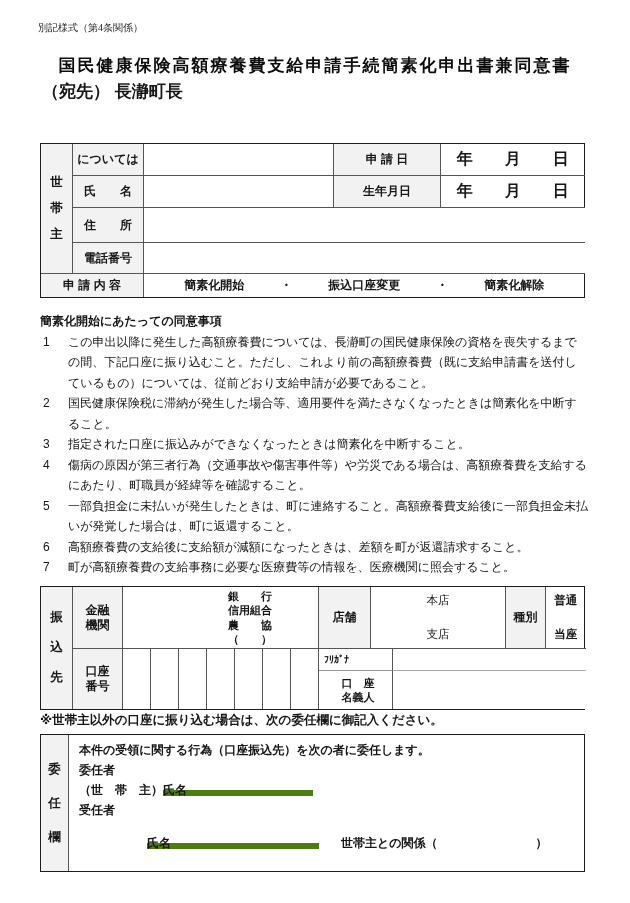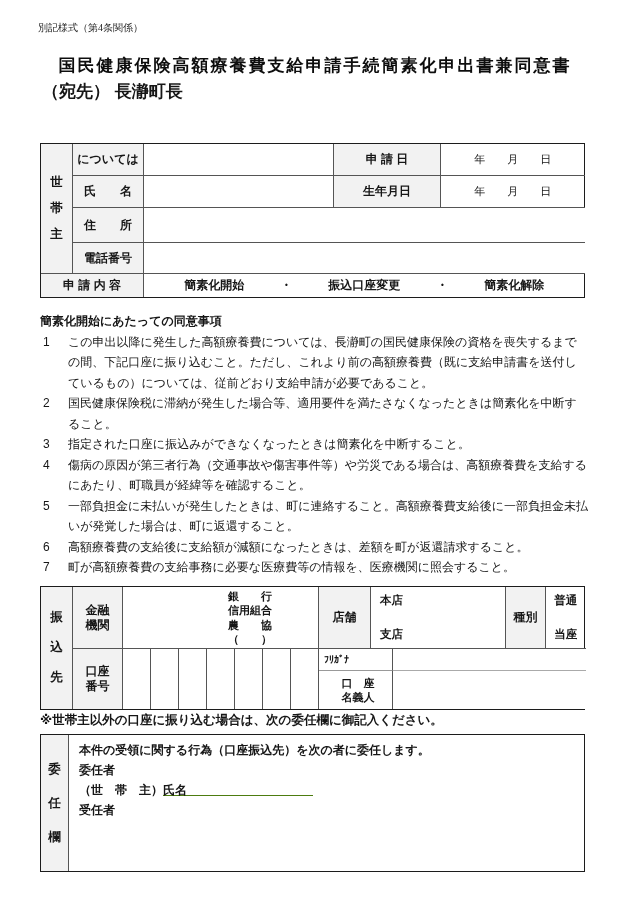--- a/index.html
+++ b/index.html
@@ -27,58 +27,58 @@
   .cell.er { border-right:none; }
   .cell.eb { border-bottom:none; }
   .lab { background:#f2f2f2; font-size:12px; font-weight:600; white-space:pre; }
   .blank { background:#fff; }
   .vstack { display:flex; flex-direction:column; align-items:center; justify-content:center; font-size:12.5px; font-weight:600; }
 
   
   .t1 { top:143px; height:155px; display:grid;
         grid-template-columns:32px 71px 190px 107px 143.5px;
         grid-template-rows:32px 32px 35px 31px 22.5px; }
-  .t1 .date { font-size:11px; font-weight:400; white-space:pre; }
+  .t1 .date { font-size:16px; font-weight:700; white-space:pre; }
   .t1 .opts { font-size:12px; font-weight:600; white-space:pre; }
 
   
   .consent { position:absolute; left:40px; top:311px; width:548px; font-size:12px; line-height:20.5px; }
   .c-head { font-weight:700; }
   .item { display:flex; font-weight:500; }
   .item .num { width:28px; flex:none; padding-left:3px; }
   .item .txt { width:520px; }
 
   
   .t2 { top:586px; height:124px; display:grid;
         grid-template-columns:32px 50px repeat(7,28px) 52px 22px 113px 40px 39.5px;
         grid-template-rows:62px 22px 37.5px; }
   .two-line { line-height:15px; text-align:center; white-space:pre; }
   .banktypes { flex-direction:column; align-items:flex-end; justify-content:center;
                padding-right:46px; font-size:11px; line-height:14.5px; font-weight:600; white-space:pre; }
-  .branchopts { flex-direction:column; align-items:flex-start; justify-content:space-between;
-                padding:6px 9px; font-size:11.5px; font-weight:700; }
+  .branchopts { flex-direction:column; align-items:center; justify-content:space-between;
+                padding:6px 9px; font-size:11.5px; font-weight:400; }
   .typeopts { flex-direction:column; align-items:center; justify-content:space-between;
               padding:6px 0; font-size:11.5px; font-weight:600; }
   .furi { justify-content:flex-start; padding-left:5px; font-size:10px; font-weight:600;
           border-bottom:1px solid #999; }
   .furidata { border-bottom:1px solid #aaa; }
   .holderlab { flex-direction:column; align-items:flex-start; justify-content:center;
                padding-left:5px; font-size:11px; line-height:14px; font-weight:600; white-space:pre; }
 
   .payee-note { position:absolute; left:40px; top:712px; font-size:12.5px; font-weight:700; }
 
   
   .t3 { top:734px; height:138px; display:flex; }
   .t3-left { width:28px; flex:none; background:#f2f2f2; border-right:1px solid #555;
              display:flex; flex-direction:column; align-items:center; justify-content:center;
              gap:17px; font-size:12.5px; font-weight:600; }
   .t3-body { flex:1; padding:5px 8px 0 10px; font-size:12px; font-weight:600; }
   .ln { height:20px; line-height:20px; white-space:pre; }
   .sp { height:13px; }
-  .ul { display:inline-block; height:16px; border-bottom:1px solid #4d7c0f; vertical-align:baseline; }
+  .ul { display:inline-block; height:16px; border-bottom:6px solid #4d7c0f; vertical-align:baseline; }
 </style>
 </head>
 <body>
 
 <div class="page">
 
   <div class="form-note">別記様式（第4条関係）</div>
   <h1 class="title">国民健康保険高額療養費支給申請手続簡素化申出書兼同意書</h1>
   <div class="addressee">（宛先） 長瀞町長</div>
 
@@ -186,16 +186,17 @@
       <span>委</span>
       <span>任</span>
       <span>欄</span>
     </div>
     <div class="t3-body">
       <div class="ln">本件の受領に関する行為（口座振込先）を次の者に委任します。</div>
       <div class="ln">委任者</div>
       <div class="ln"><span>（世　帯　主）</span><span class="ul" style="width:150px;"><span>氏名</span></span></div>
       <div class="ln">受任者</div>
       <div class="sp"></div>
+      <div class="ln"><span style="display:inline-block;width:68px;"></span><span class="ul" style="width:172px;"><span>氏名</span></span><span style="display:inline-block;width:22px;"></span><span>世帯主との関係（</span><span style="display:inline-block;width:98px;"></span><span>）</span></div>
     </div>
   </div>
 
 </div>
 
 </body></html>

